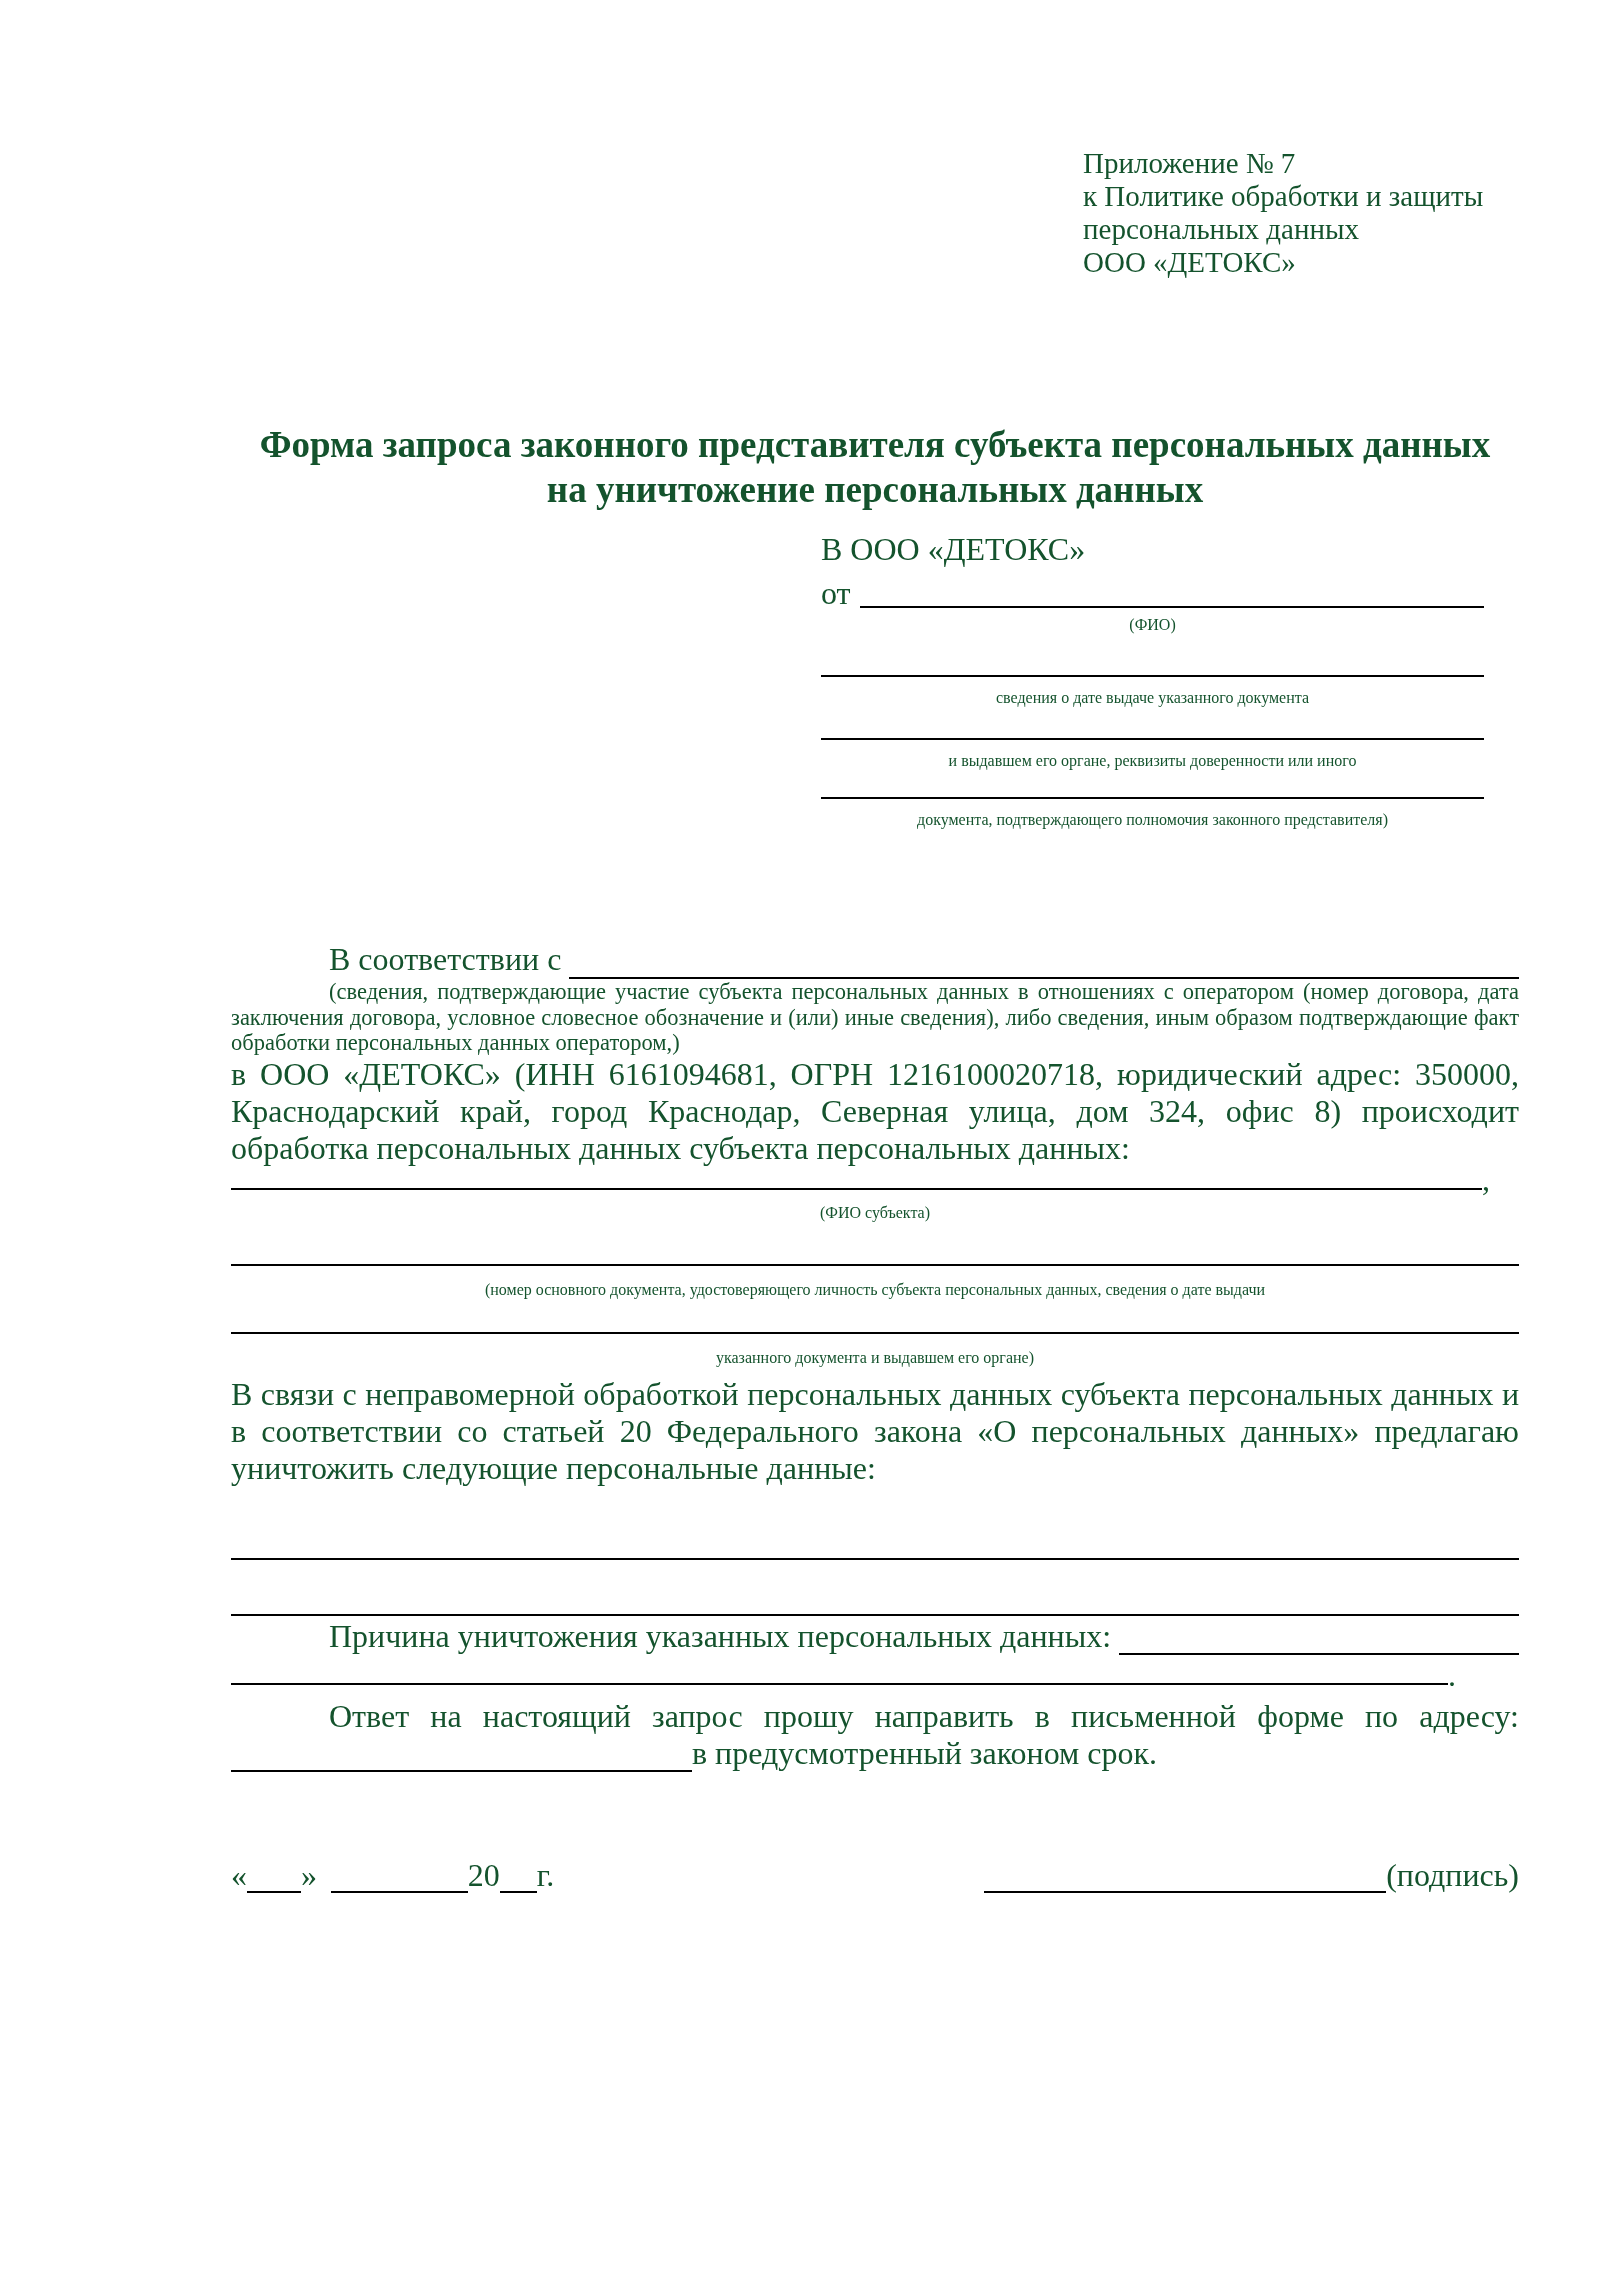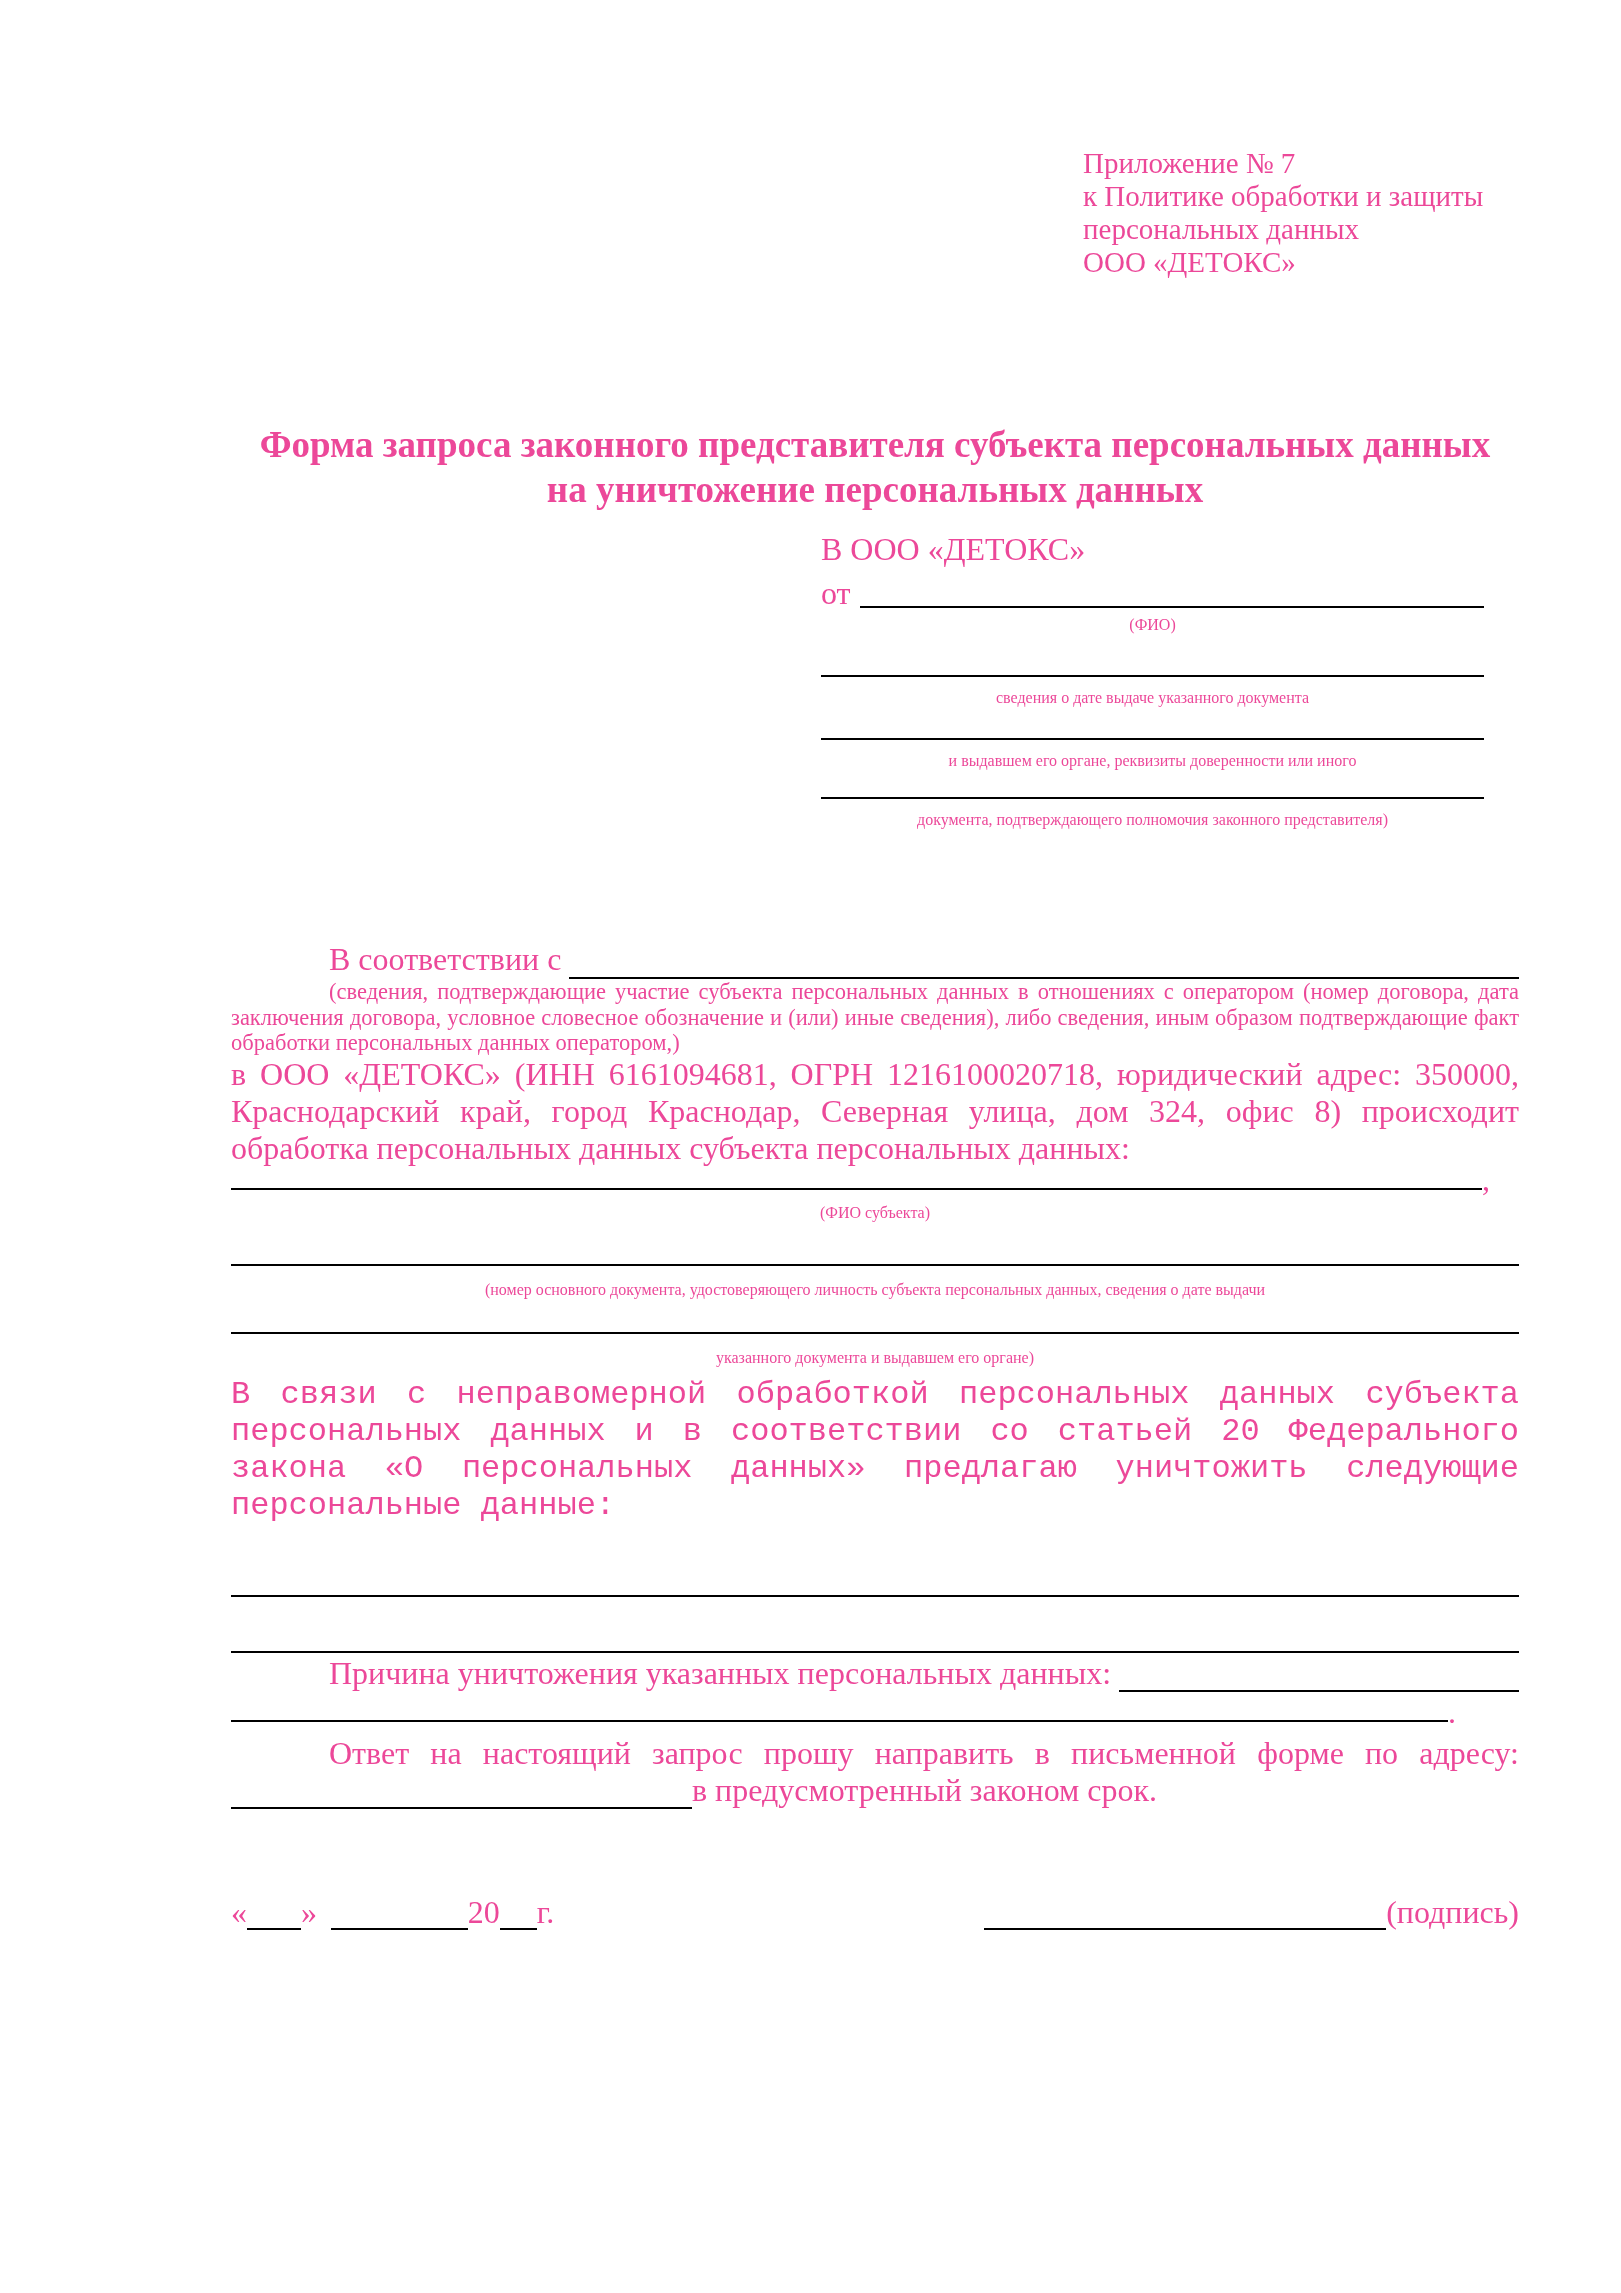--- a/index.html
+++ b/index.html
@@ -1,20 +1,20 @@
 <!DOCTYPE html>
 <html lang="ru"><head>
 <meta charset="utf-8">
 <style>
   * { margin:0; padding:0; box-sizing:border-box; }
   html,body { background:#fff; }
   .page {
     position:relative;
     width:1621px; height:2294px;
-    background:#fff; color:#ec4899;
+    background:#fff; color:#14532d;
     font-family:"Liberation Serif","DejaVu Serif",serif;
     overflow:hidden;
   }
 
   
   .header-note {
     position:absolute; left:1083px; top:147px;
     font-size:29px; line-height:33px;
   }
 
@@ -49,21 +49,21 @@
   .accordance .lbl { line-height:39px; white-space:nowrap; }
   .note { font-size:22.5px; line-height:25.5px; text-align:justify; text-indent:98px; }
   .para { line-height:37px; text-align:justify; }
   .subject-row { margin-top:2px; height:21.6px; width:1259px; }
   .subject-row .fill { margin-left:0; }
   .subject-row .tail { line-height:21.6px; }
   .cap-fio-subject { margin-top:9.8px; }
   .body-group { border-top:2.9px solid #000; padding-top:11px; }
   .body-group.gA { margin-top:39px; }
   .body-group.gB { margin-top:29px; }
-  .request { margin-top:5.9px;font-family:Liberation Mono, monospace; }
+  .request { margin-top:5.9px; }
   .blank-line { border-bottom:2.9px solid #000; height:0; }
   .bl1 { margin-top:71px; }
   .bl2 { margin-top:54px; }
   .reason-row { margin-top:2px; height:37px; padding-left:98px; }
   .reason-row .lbl { line-height:37px; white-space:nowrap; }
   .period-row { margin-top:11.8px; height:17.6px; width:1225px; }
   .period-row .fill { margin-left:0; }
   .period-row .tail { line-height:17.6px; }
   .response1 { margin-top:13.7px; line-height:37px; text-indent:98px;
                text-align:justify; text-align-last:justify; }

